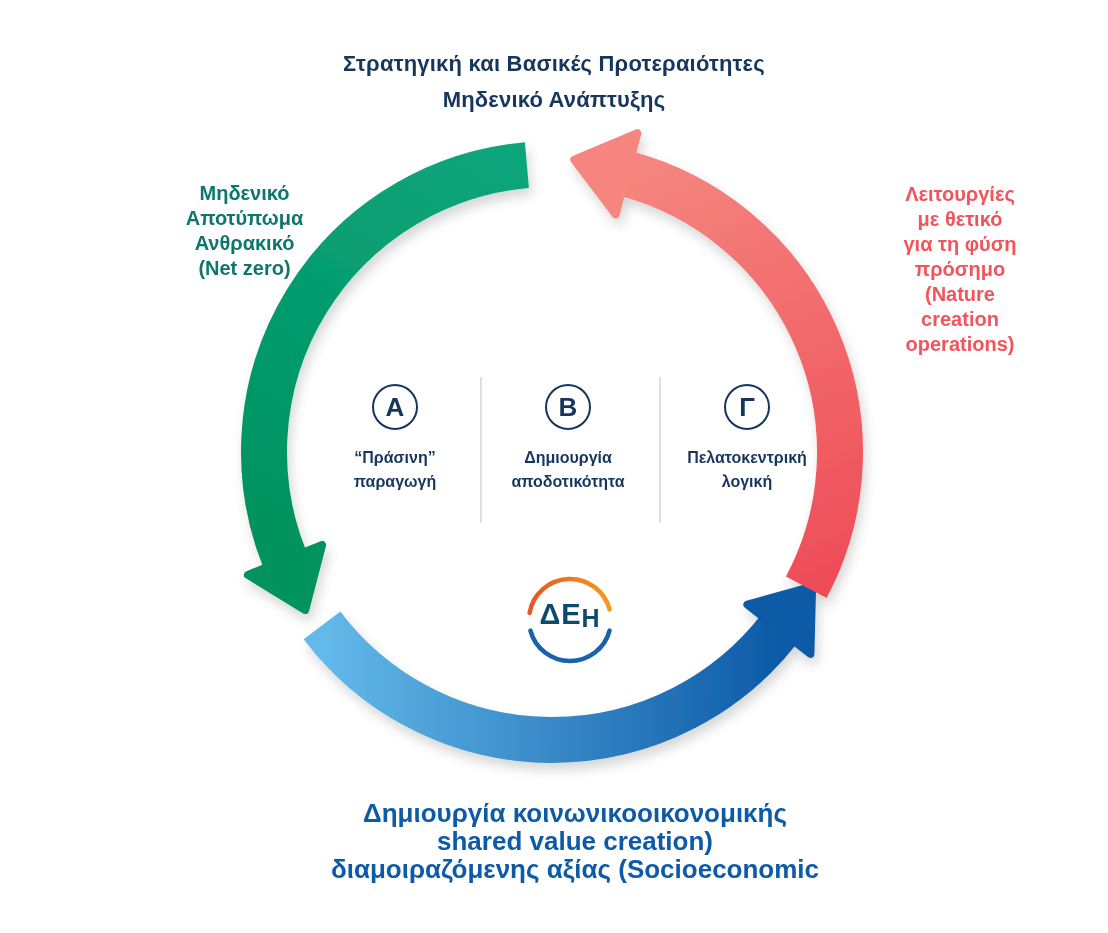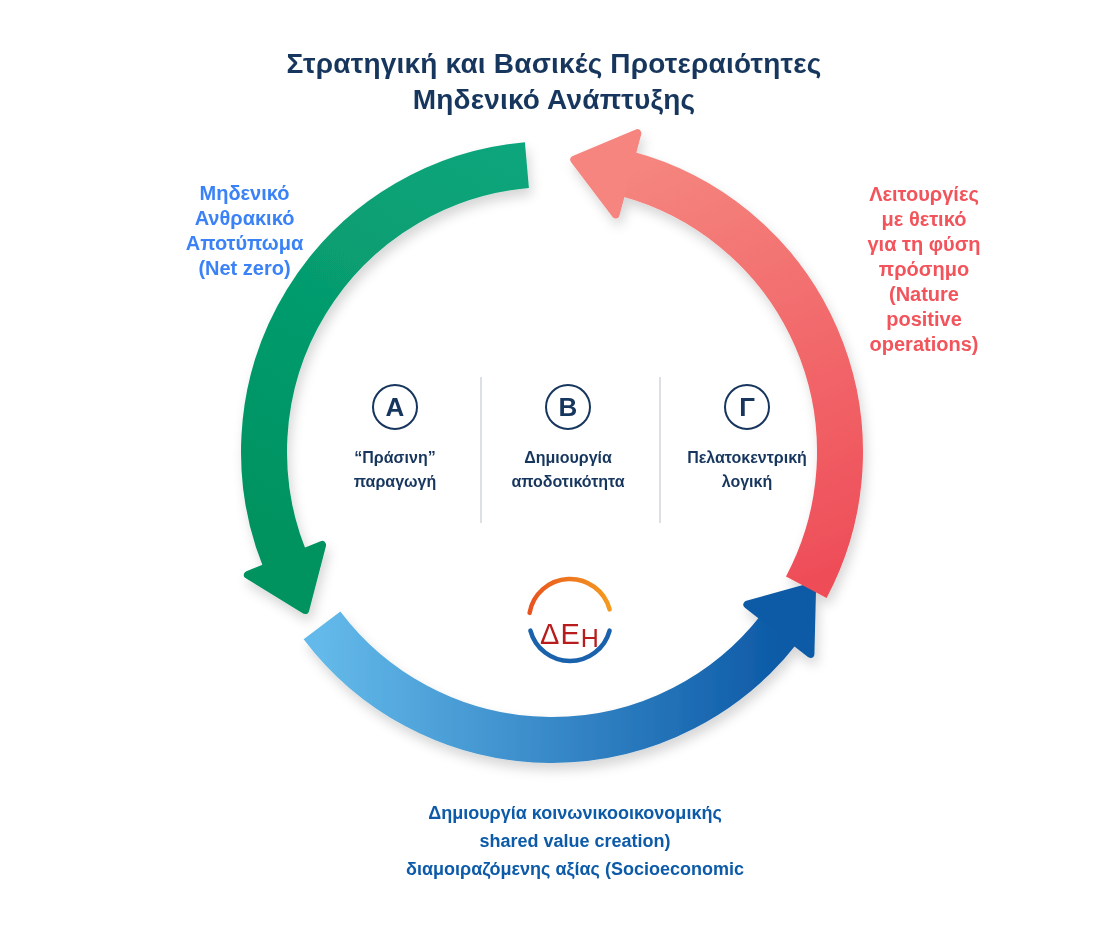--- a/index.html
+++ b/index.html
@@ -4,46 +4,46 @@
 <style>
   html,body { margin:0; padding:0; background:#ffffff; }
   .stage {
     position:relative; width:1108px; height:933px; background:#ffffff;
     font-family:"Liberation Sans","DejaVu Sans",sans-serif; overflow:hidden;
     margin:0 auto;
   }
   .cycle-svg { position:absolute; left:0; top:0; }
   .title {
     position:absolute; left:0; right:0; top:46px; text-align:center;
-    color:#17365e; font-size:28px; line-height:36px; font-weight:bold;
+    color:#17365e; font-size:22px; line-height:36px; font-weight:bold;
     letter-spacing:0.2px;
   }
   .title span { display:block; }
   .outer-label { position:absolute; font-weight:bold; text-align:center; }
   .outer-label span { display:block; }
-  .label-green { left:152px; top:181px; width:185px; color:#3b82f6; font-size:20px; line-height:25px; }
-  .label-red   { left:832px; top:182px; width:184px; color:#f2545c; font-size:20px; line-height:25px; }
-  .label-blue  { left:42px; right:0; top:799px; color:#0d5ba8; font-size:18px; line-height:28px; }
+  .label-green { left:152px; top:181px; width:185px; color:#0f766e; font-size:20px; line-height:25px; }
+  .label-red   { left:868px; top:182px; width:184px; color:#f2545c; font-size:20px; line-height:25px; }
+  .label-blue  { left:42px; right:0; top:799px; color:#0d5ba8; font-size:26px; line-height:28px; }
   .pillar { position:absolute; width:190px; text-align:center; color:#17365e; }
   .pillar-a { left:300px; top:384px; }
   .pillar-b { left:473px; top:384px; }
   .pillar-c { left:652px; top:384px; }
   .pillar-letter {
     width:46px; height:46px; border:2.5px solid #17365e; border-radius:50%;
     display:flex; align-items:center; justify-content:center;
     font-size:26px; font-weight:bold; margin:0 auto 16px auto; box-sizing:border-box;
   }
   .pillar-label { font-size:16px; line-height:24px; font-weight:bold; }
   .pillar-label span { display:block; }
   .divider { position:absolute; width:2px; height:146px; top:377px; background:#dcdfe4; }
   .divider-1 { left:480px; }
   .divider-2 { left:659px; }
   .logo-text {
-    position:absolute; left:518px; top:617px; width:104px; text-align:center;
-    color:#b91c1c; font-size:29px; font-weight:normal; letter-spacing:1px; line-height:34px;
+    position:absolute; left:518px; top:597px; width:104px; text-align:center;
+    color:#0c4a6e; font-size:29px; font-weight:bold; letter-spacing:1px; line-height:34px;
   }
   .logo-text .logo-h { font-size:25px; position:relative; top:3px; }
 </style>
 </head>
 <body>
 
 <div class="stage">
 
   <svg class="cycle-svg" width="1108" height="933" viewBox="0 0 1108 933">
     <defs>
@@ -86,32 +86,32 @@
     </g>
   </svg>
 
   <div class="title">
     <span>Στρατηγική και Βασικές Προτεραιότητες</span>
     <span>Μηδενικό Ανάπτυξης</span>
   </div>
 
   <div class="outer-label label-green">
     <span>Μηδενικό</span>
+    <span>Αποτύπωμα</span>
     <span>Ανθρακικό</span>
-    <span>Αποτύπωμα</span>
     <span>(Net zero)</span>
   </div>
 
   <div class="outer-label label-red">
     <span>Λειτουργίες</span>
     <span>με θετικό</span>
     <span>για τη φύση</span>
     <span>πρόσημο</span>
     <span>(Nature</span>
-    <span>positive</span>
+    <span>creation</span>
     <span>operations)</span>
   </div>
 
   <div class="outer-label label-blue">
     <span>Δημιουργία κοινωνικοοικονομικής</span>
     <span>shared value creation)</span>
     <span>διαμοιραζόμενης αξίας (Socioeconomic</span>
   </div>
 
   <div class="pillar pillar-a">

